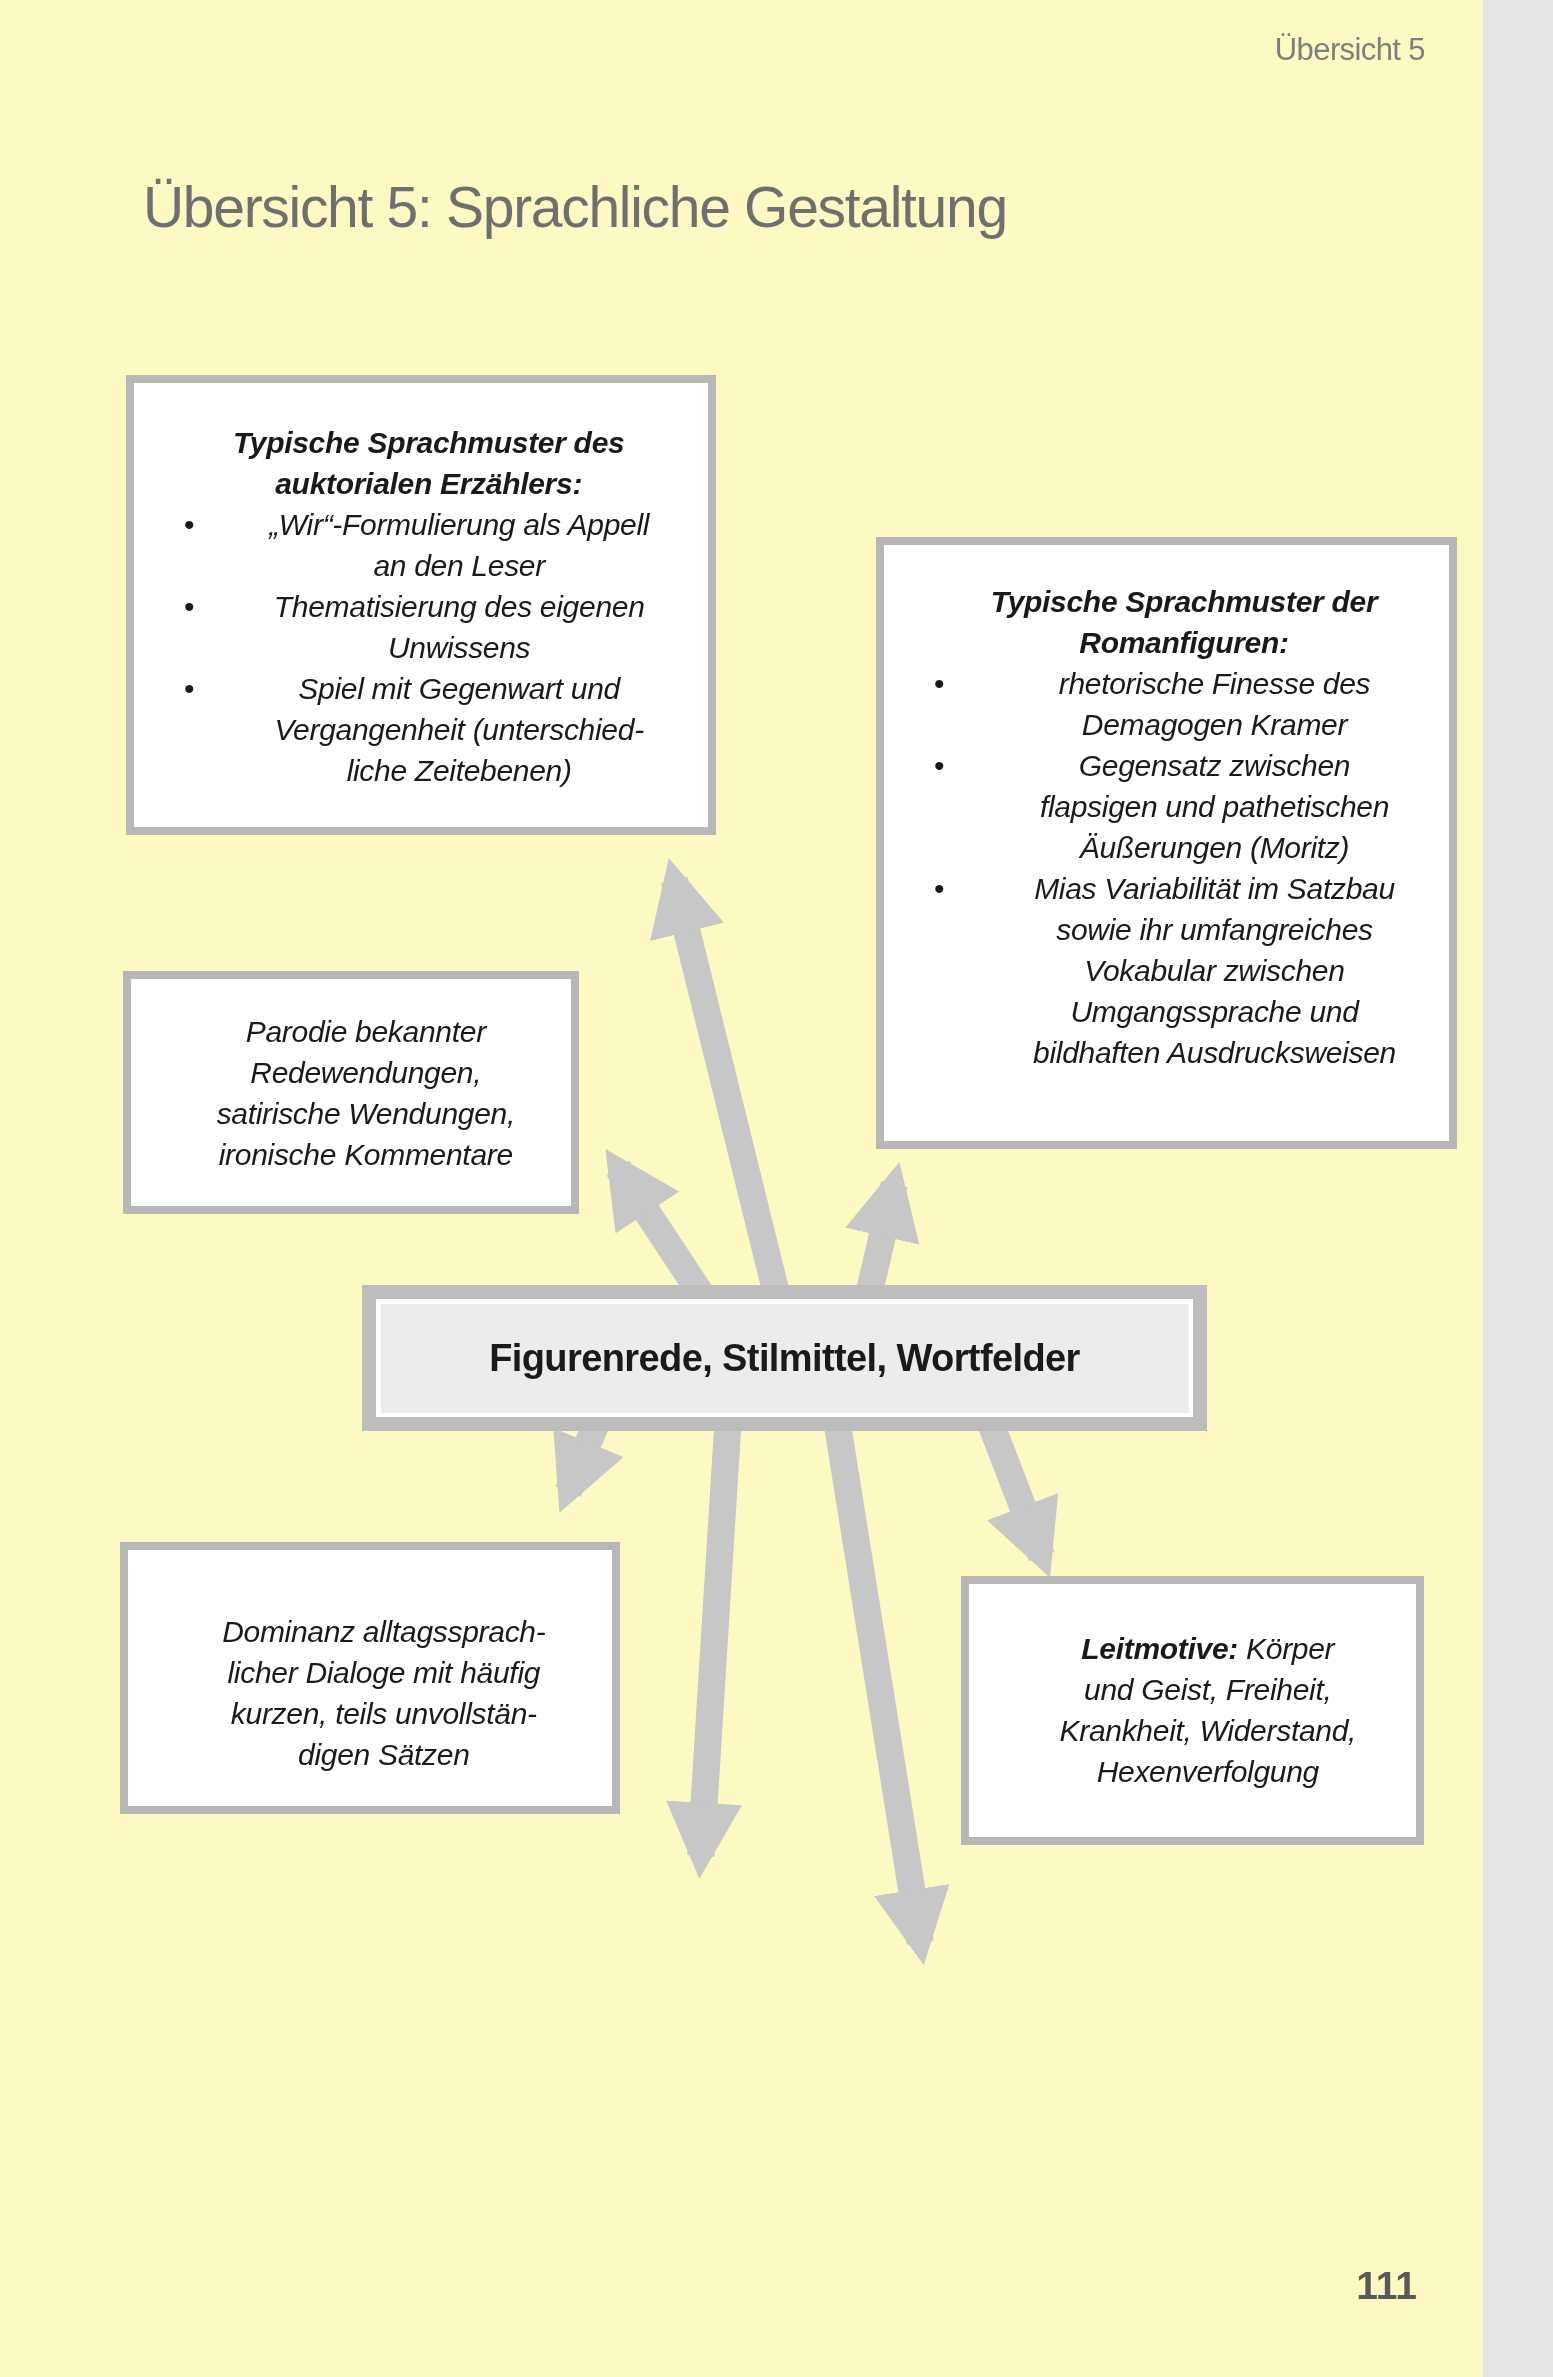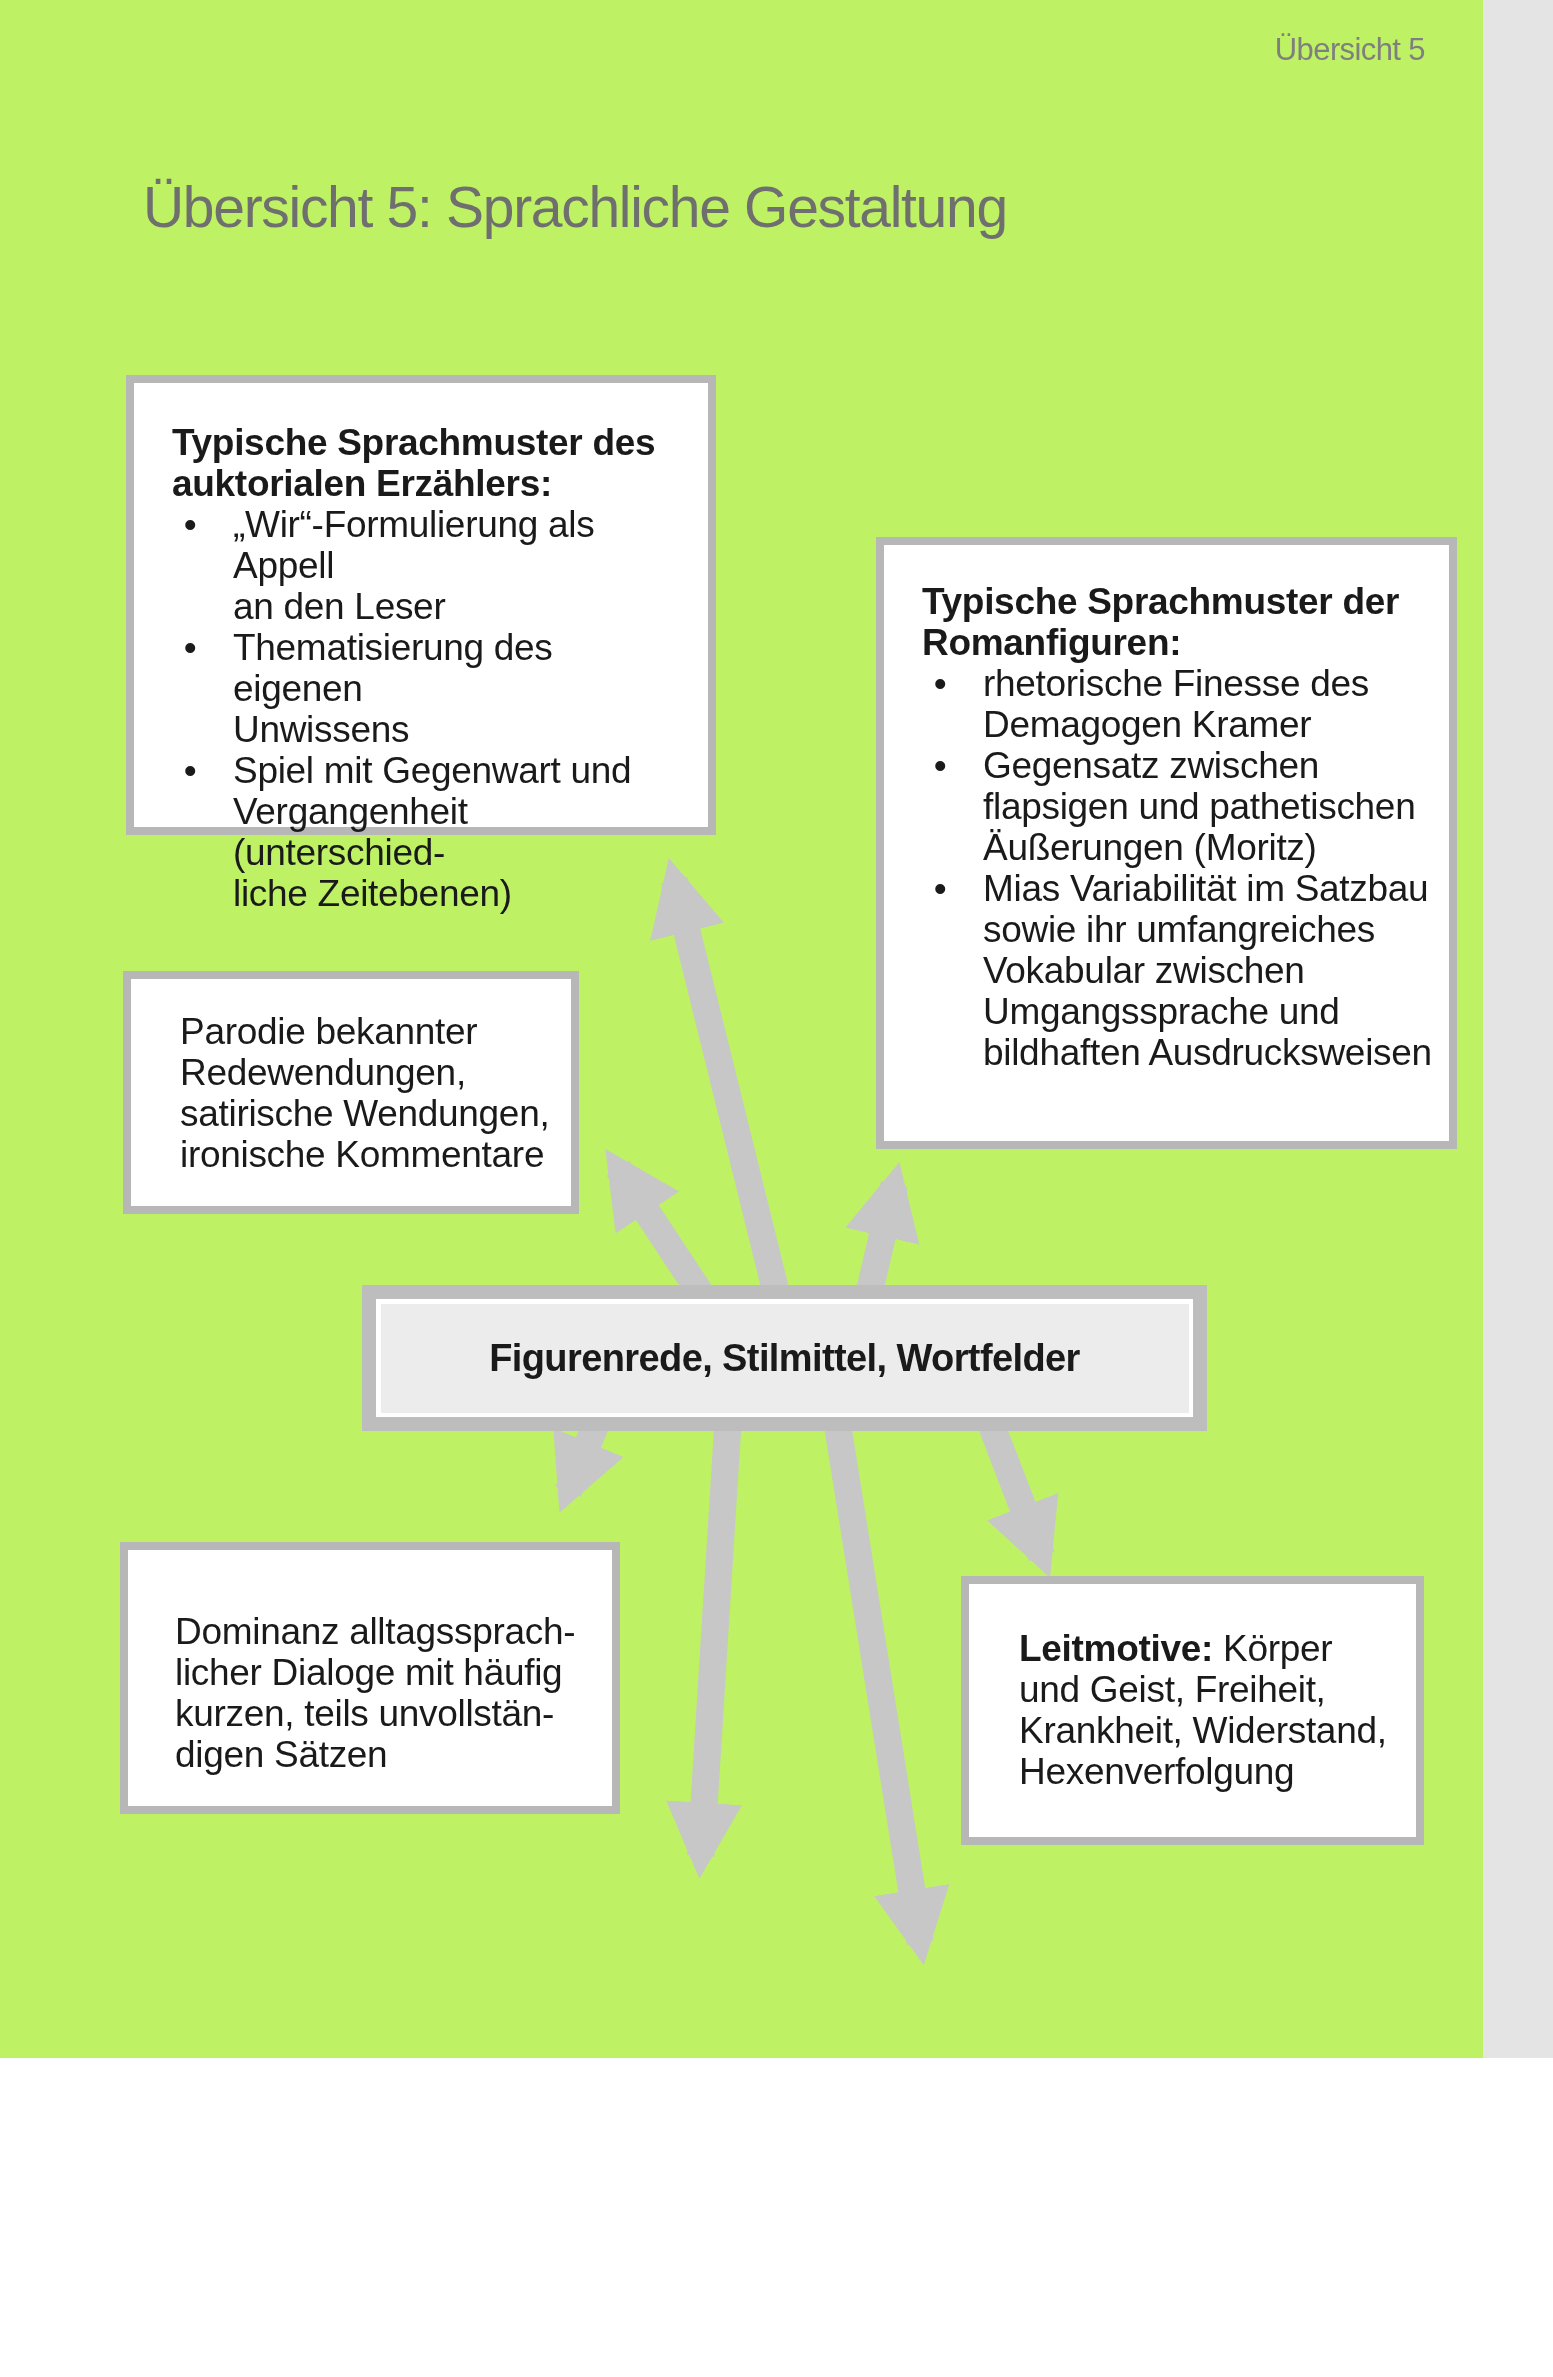--- a/index.html
+++ b/index.html
@@ -1,18 +1,18 @@
 <!DOCTYPE html>
 <html lang="de" style="font-size:10.4px"><head>
 <meta charset="utf-8">
 <style>
   html,body { margin:0; padding:0; background:#ffffff; }
   .page {
-    position:relative; width:1553px; height:2058px; background:#bef264;
-    font-family:"Liberation Sans", sans-serif; color:#1a1a1a; overflow:hidden;
+    position:relative; width:1553px; height:2377px; background:#fef9c3;
+    font-family:"Liberation Sans", sans-serif; color:#1a1a1a; overflow:hidden;text-align:center;
   }
   .sidebar-strip {
     position:absolute; top:0; right:0; width:70px; height:2377px;
     background:#e4e4e4;
   }
   .running-header {
     position:absolute; top:32px; right:128px;
     font-size:31px; color:#7f7f7f; letter-spacing:-0.6px;
   }
   .page-title {
@@ -20,21 +20,21 @@
     font-size:57px; color:#6f6f6f; letter-spacing:-1.3px; white-space:nowrap;
   }
   .page-number {
     position:absolute; top:2264px; right:136px;
     font-size:39px; font-weight:700; color:#595959;
   }
   svg.arrows { position:absolute; left:0; top:0; z-index:1; }
   .box {
     position:absolute; z-index:2; box-sizing:border-box;
     background:#ffffff; border:8.4px solid #b7b7b7;
-    font-size:37px; line-height:41px; letter-spacing:-0.3px;
+    font-size:30px; line-height:41px; letter-spacing:-0.3px;font-style:italic;
   }
   .ws { white-space:pre-line; }
   .box-heading { font-weight:700; white-space:pre-line; }
   .bullet { position:relative; padding-left:61px; }
   .bullet .dot { position:absolute; left:11.7px; top:0; }
   #box-auktorial   { left:126px;  top:375px;  width:590px;  height:460px; padding:39px 22.7px 0 38px; }
   #box-romanfiguren{ left:876px; top:537px;  width:581px;  height:612px; padding:36px 3px 0 38px; }
   #box-parodie     { left:123px;  top:971px; width:456px;  height:243px; padding:32px 19.4px 0 49px; }
   #box-dominanz    { left:120px;  top:1508px; width:500px;  height:272px; padding:61px 19.4px 0 47px;margin-top:34px; }
   #box-leitmotive  { left:961px; top:1576px; width:463px;  height:269px; padding:44px 19.4px 0 50px; }

